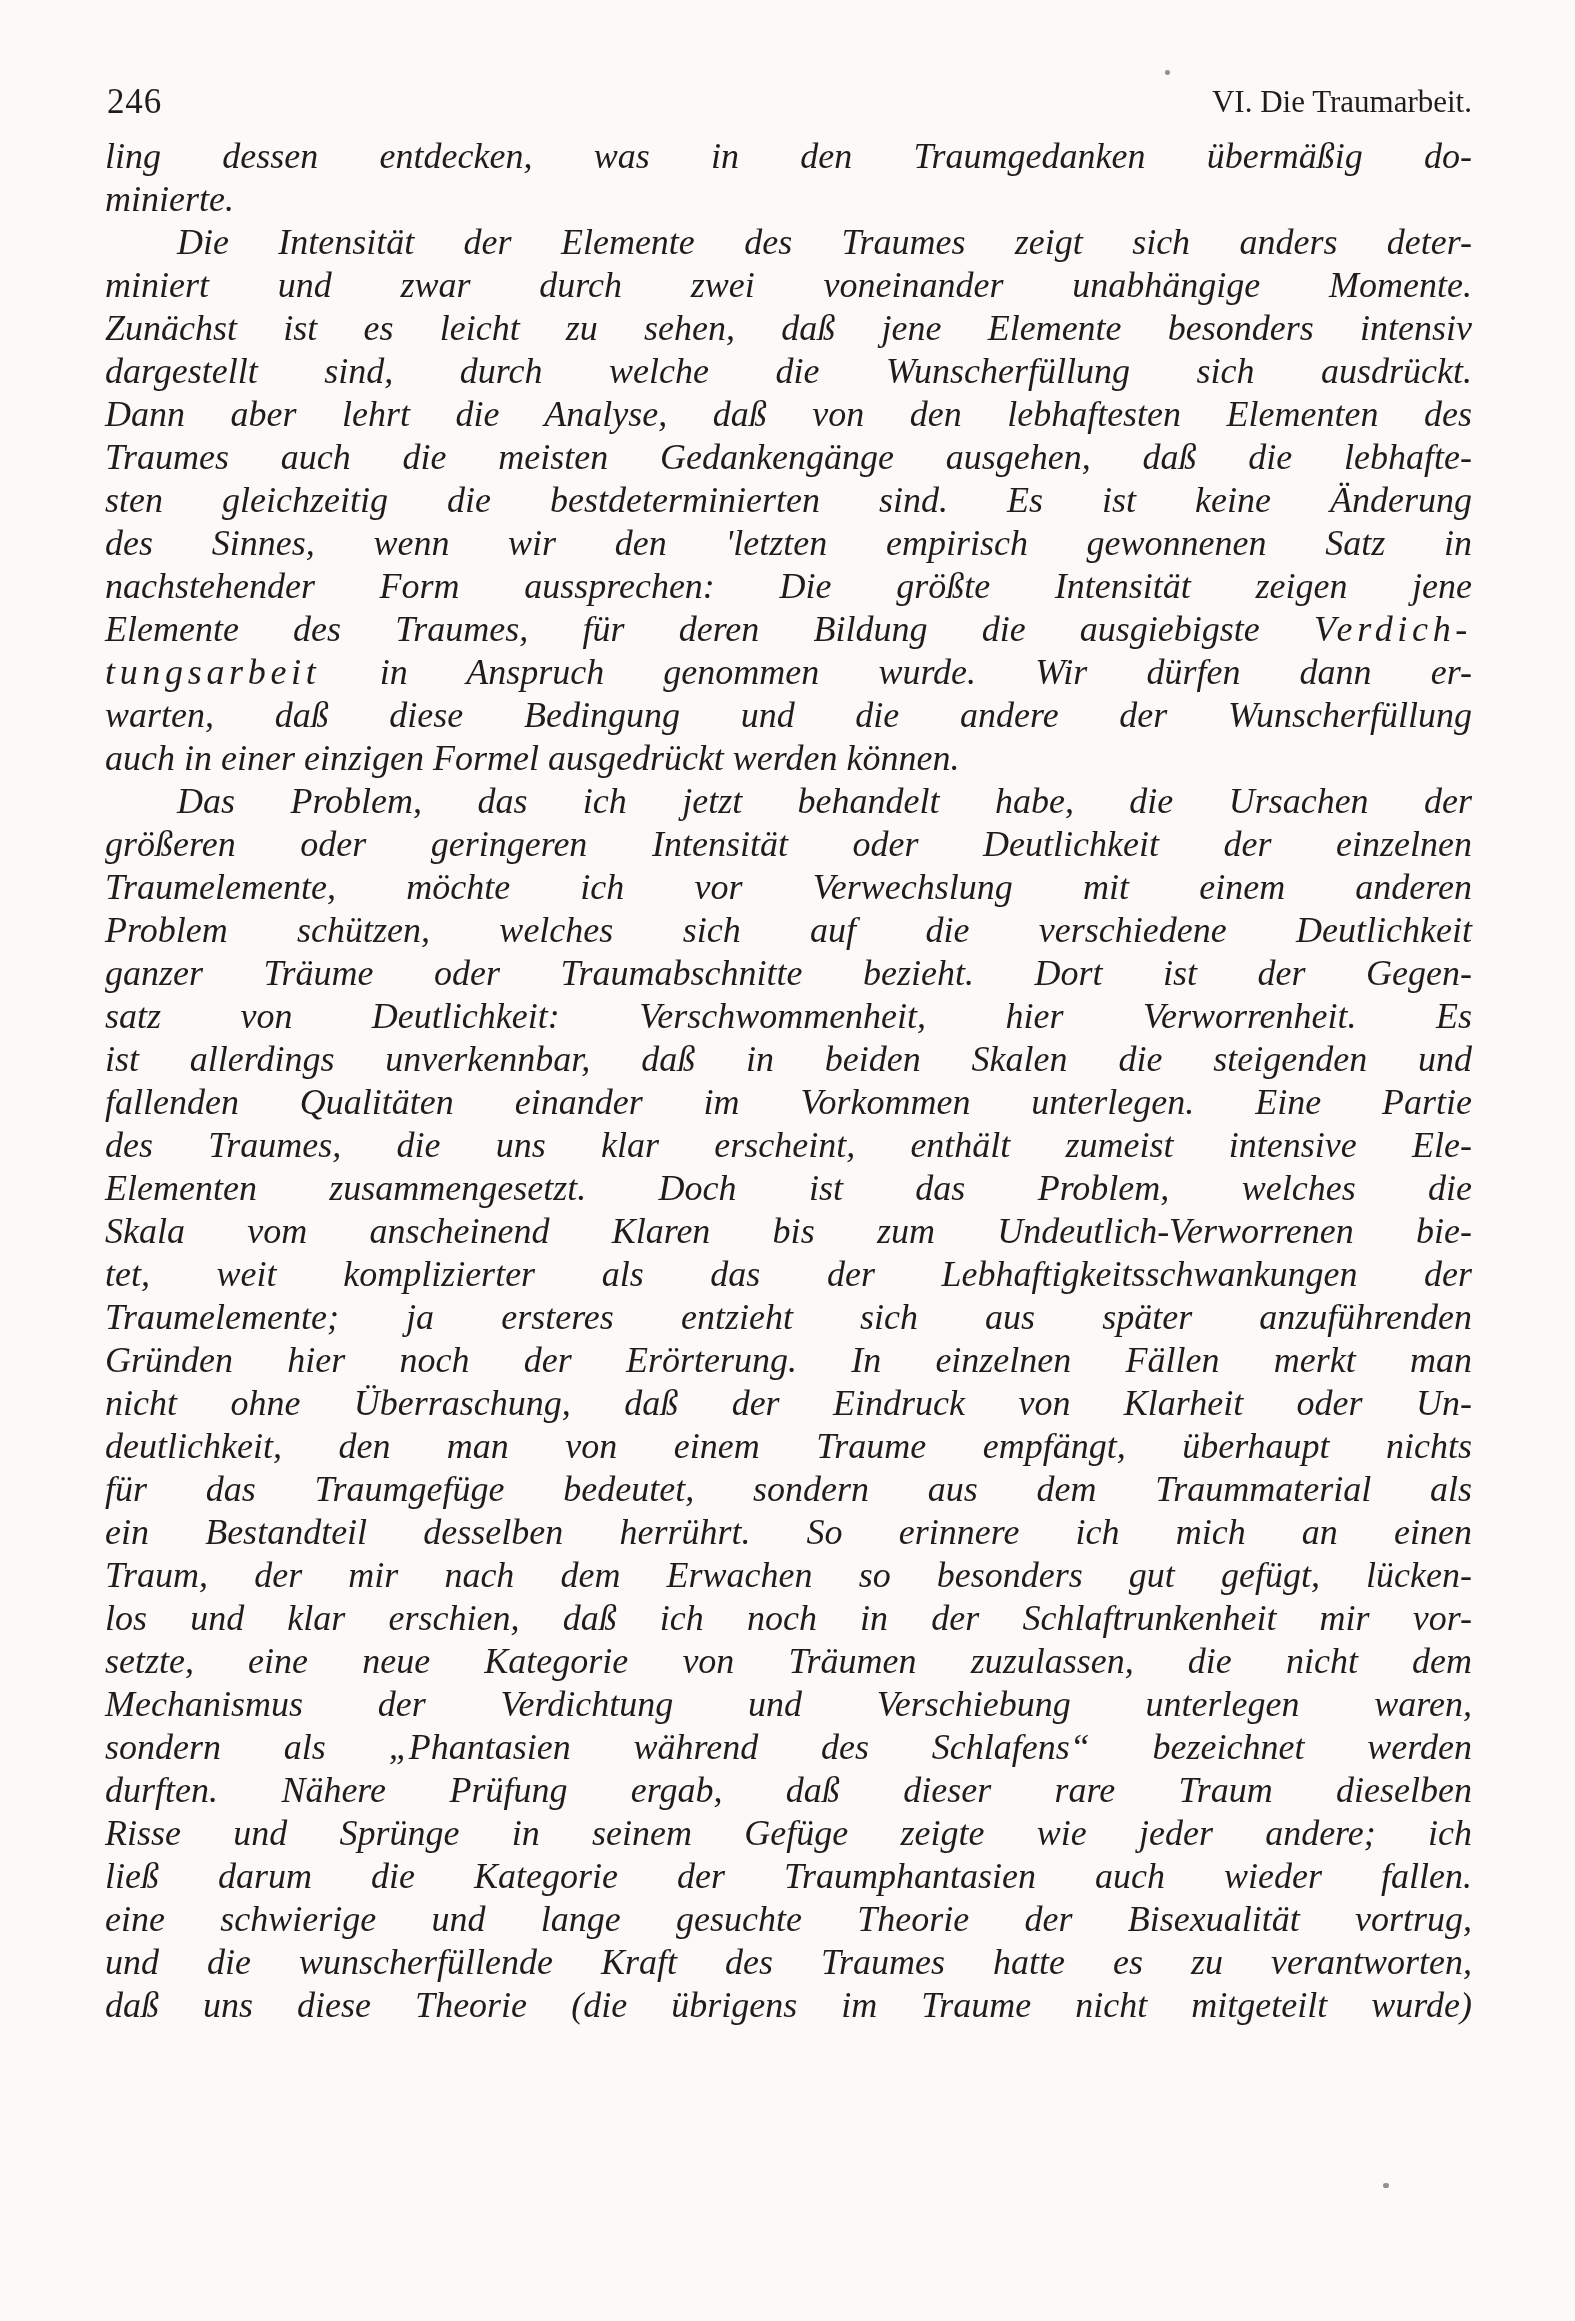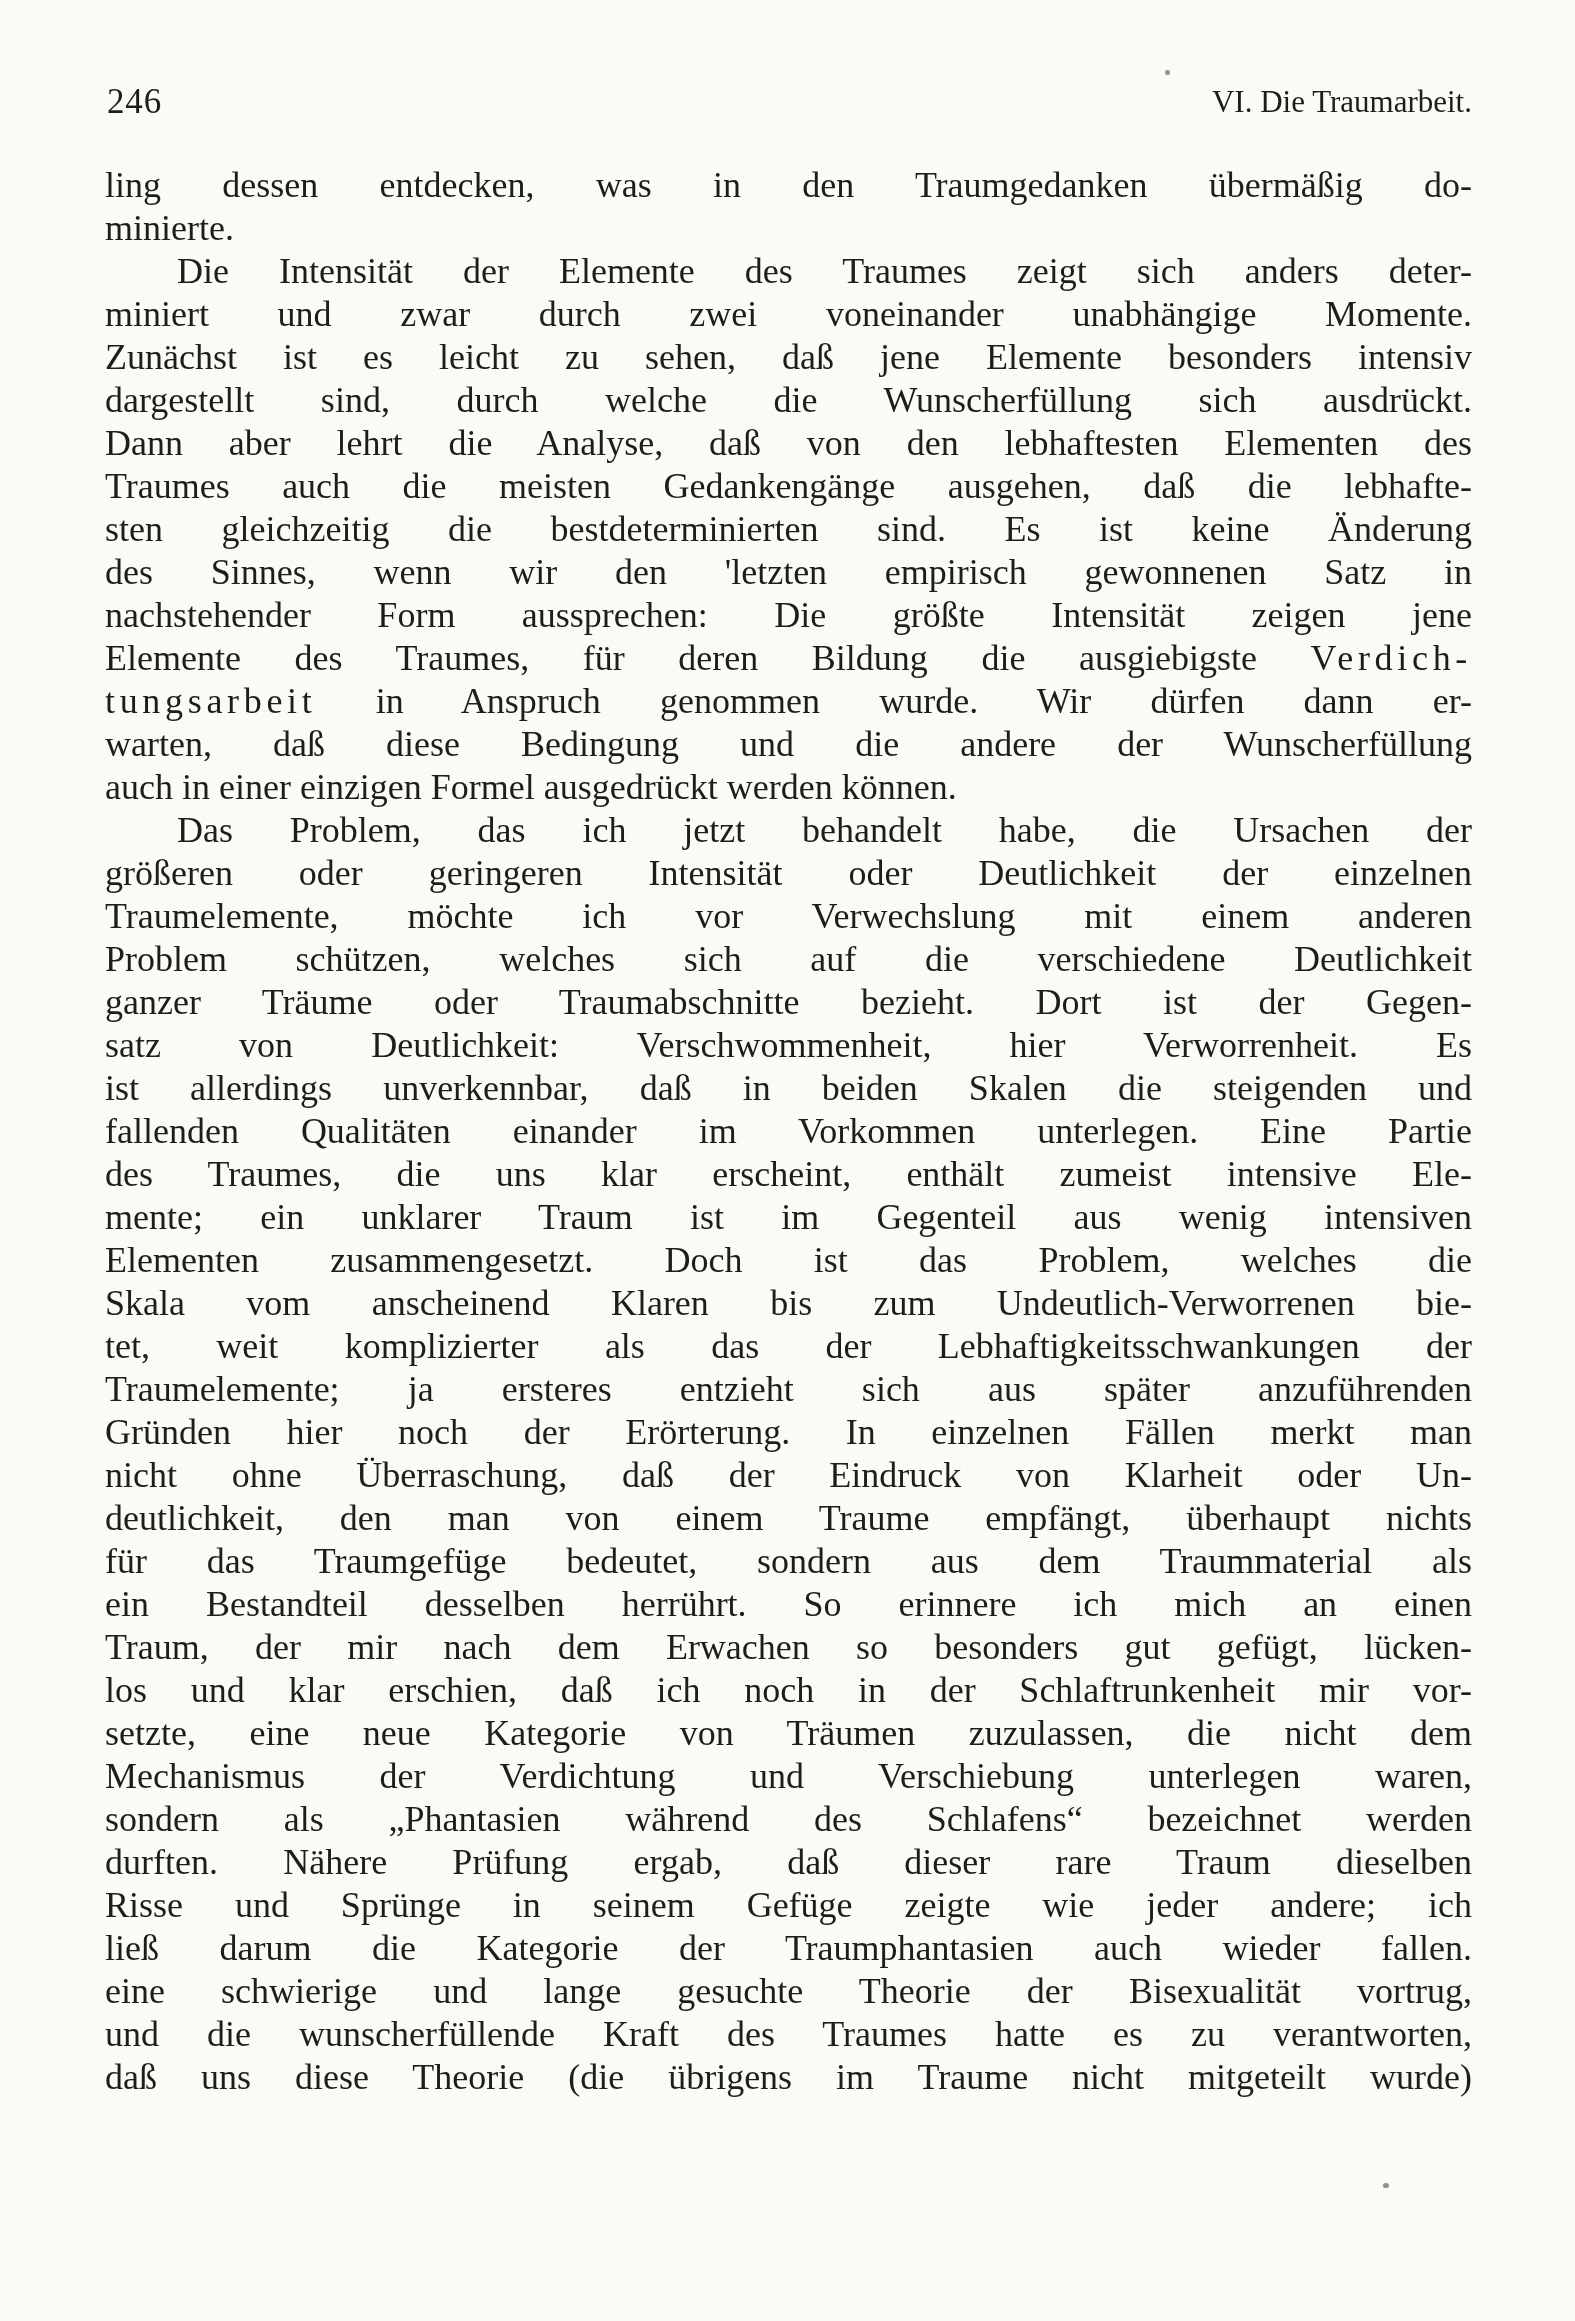--- a/index.html
+++ b/index.html
@@ -42,23 +42,24 @@
     letter-spacing: 0.9px;
   }
   .running-title {
     position: absolute;
     left: 0;
     right: 0;
     text-align: right;
     font-size: 31px;
   }
   .body-text {
-    margin-top: 40px;
+    margin-top: 11px;
     font-size: 36px;
     line-height: 43px;
+    font-style: italic;
   }
   .para { margin: 0; }
   .line {
     text-align: justify;
     text-align-last: justify;
     white-space: normal;
     height: 43px;
     overflow: visible;
   }
   .line.end {
@@ -111,21 +112,20 @@
         <div class="para indent">
           <div class="line"><span>Das Problem, das ich jetzt behandelt habe, die Ursachen der</span></div>
           <div class="line"><span>größeren oder geringeren Intensität oder Deutlichkeit der einzelnen</span></div>
           <div class="line"><span>Traumelemente, möchte ich vor Verwechslung mit einem anderen</span></div>
           <div class="line"><span>Problem schützen, welches sich auf die verschiedene Deutlichkeit</span></div>
           <div class="line"><span>ganzer Träume oder Traumabschnitte bezieht. Dort ist der Gegen-</span></div>
           <div class="line"><span>satz von Deutlichkeit: Verschwommenheit, hier Verworrenheit. Es</span></div>
           <div class="line"><span>ist allerdings unverkennbar, daß in beiden Skalen die steigenden und</span></div>
           <div class="line"><span>fallenden Qualitäten einander im Vorkommen unterlegen. Eine Partie</span></div>
           <div class="line"><span>des Traumes, die uns klar erscheint, enthält zumeist intensive Ele-</span></div>
-          <div class="line"><span>mente; ein unklarer Traum ist im Gegenteil aus wenig intensiven</span></div>
           <div class="line"><span>Elementen zusammengesetzt. Doch ist das Problem, welches die</span></div>
           <div class="line"><span>Skala vom anscheinend Klaren bis zum Undeutlich-Verworrenen bie-</span></div>
           <div class="line"><span>tet, weit komplizierter als das der Lebhaftigkeitsschwankungen der</span></div>
           <div class="line"><span>Traumelemente; ja ersteres entzieht sich aus später anzuführenden</span></div>
           <div class="line"><span>Gründen hier noch der Erörterung. In einzelnen Fällen merkt man</span></div>
           <div class="line"><span>nicht ohne Überraschung, daß der Eindruck von Klarheit oder Un-</span></div>
           <div class="line"><span>deutlichkeit, den man von einem Traume empfängt, überhaupt nichts</span></div>
           <div class="line"><span>für das Traumgefüge bedeutet, sondern aus dem Traummaterial als</span></div>
           <div class="line"><span>ein Bestandteil desselben herrührt. So erinnere ich mich an einen</span></div>
           <div class="line"><span>Traum, der mir nach dem Erwachen so besonders gut gefügt, lücken-</span></div>

